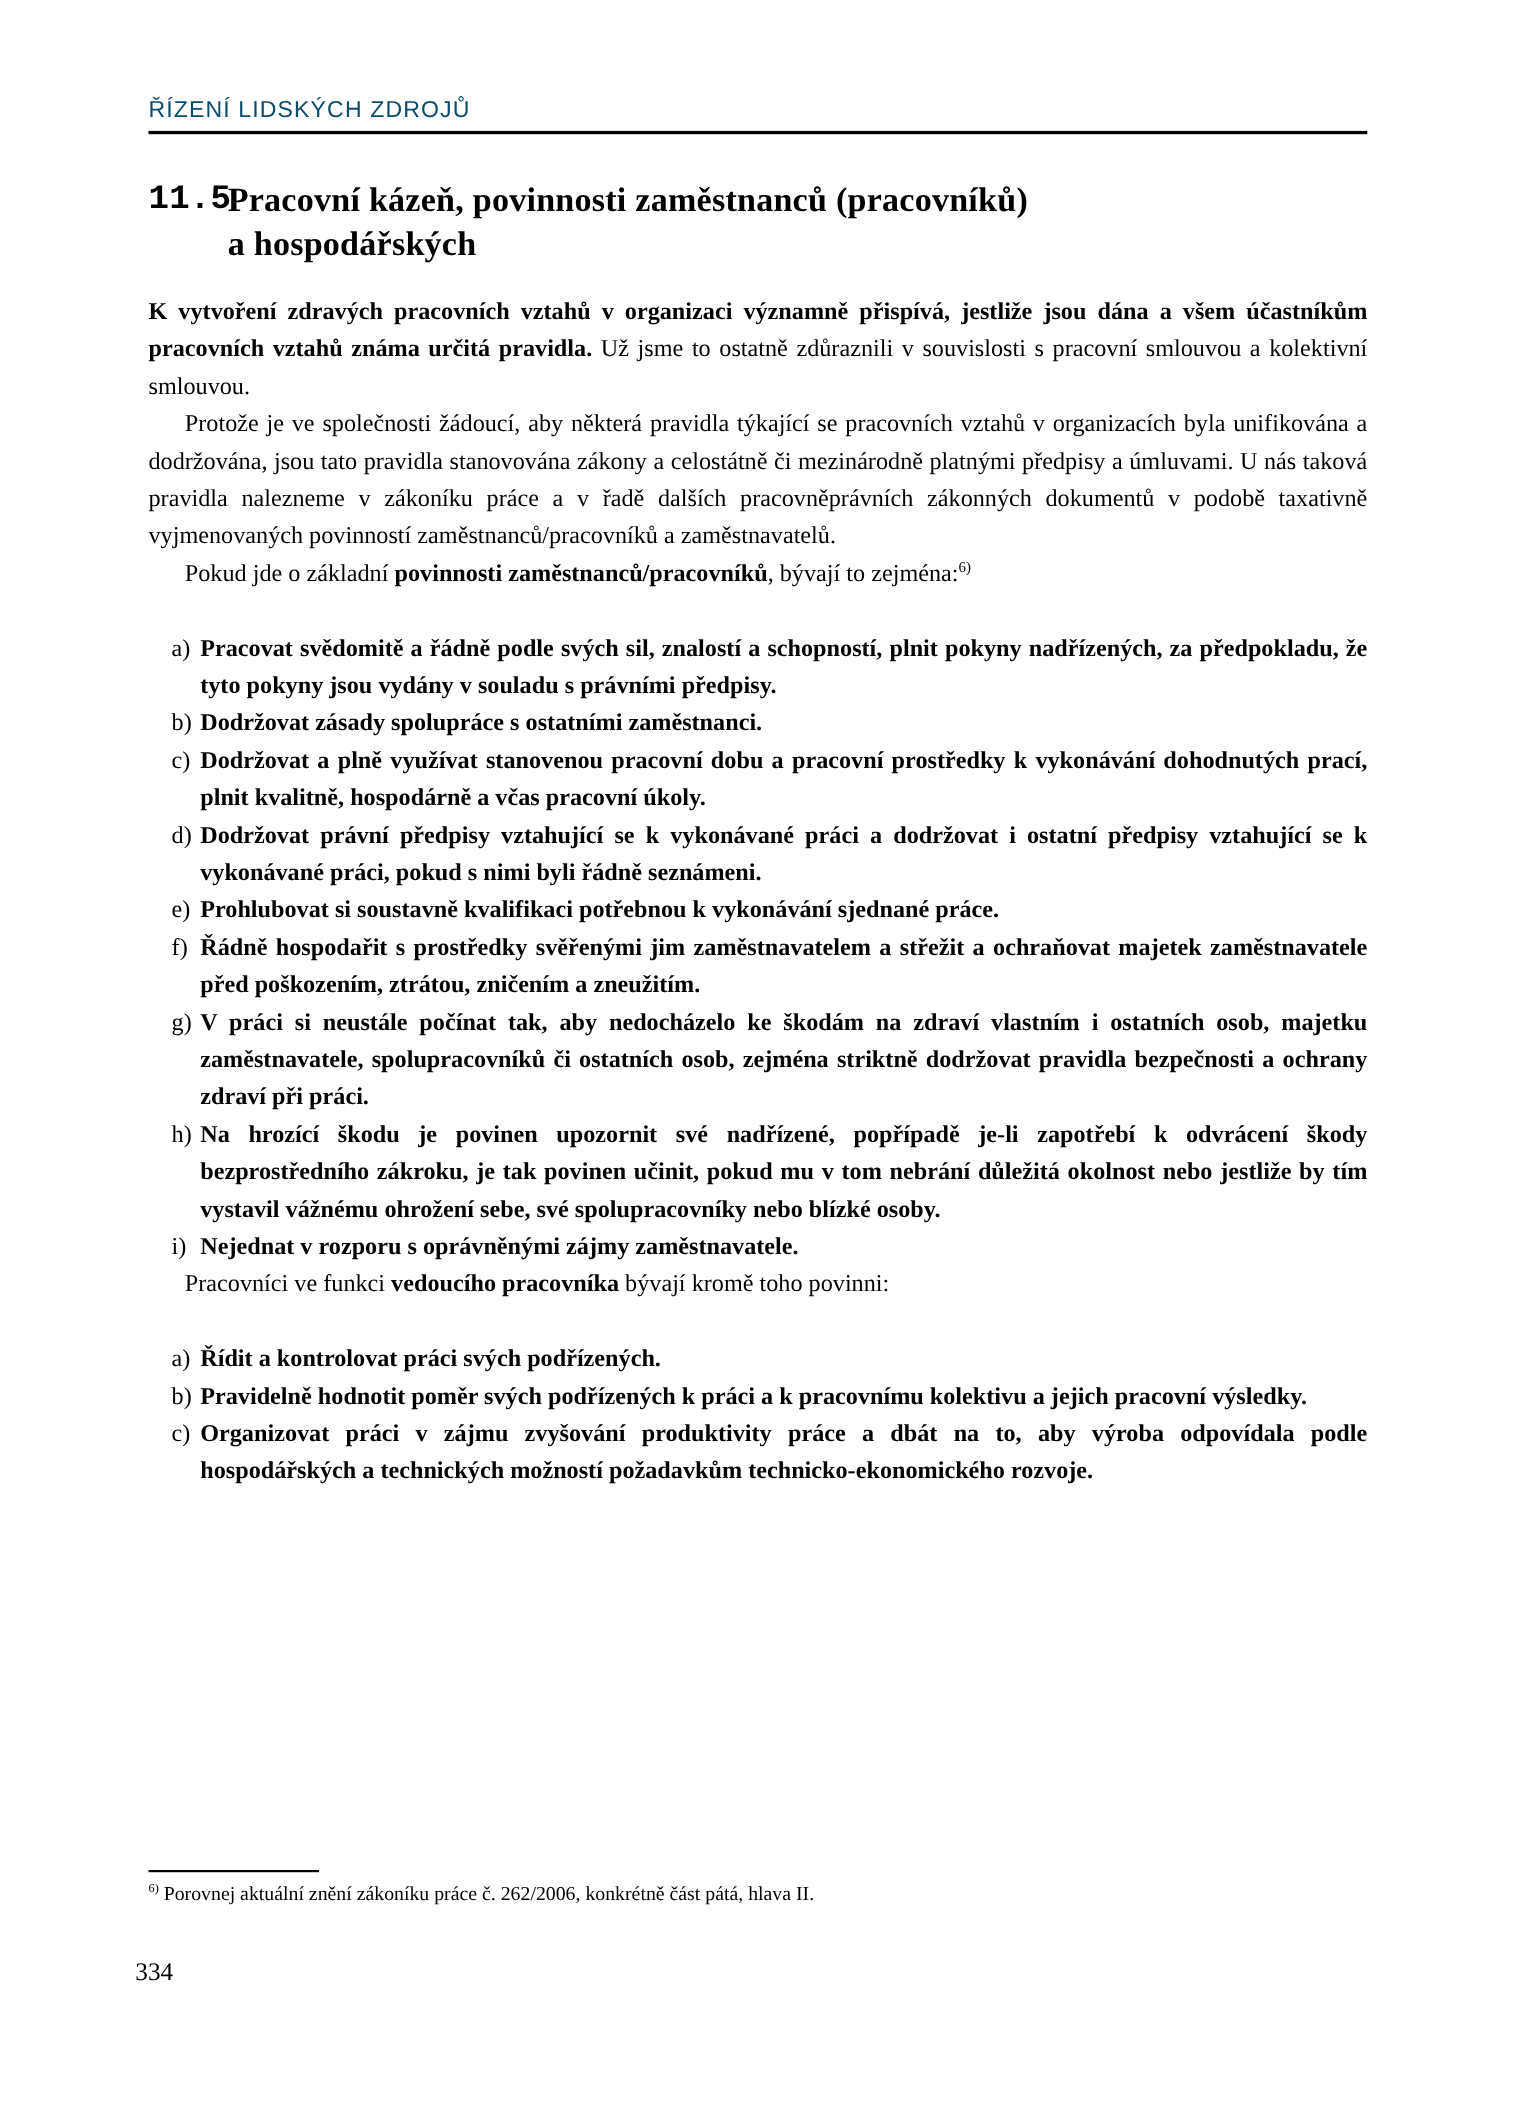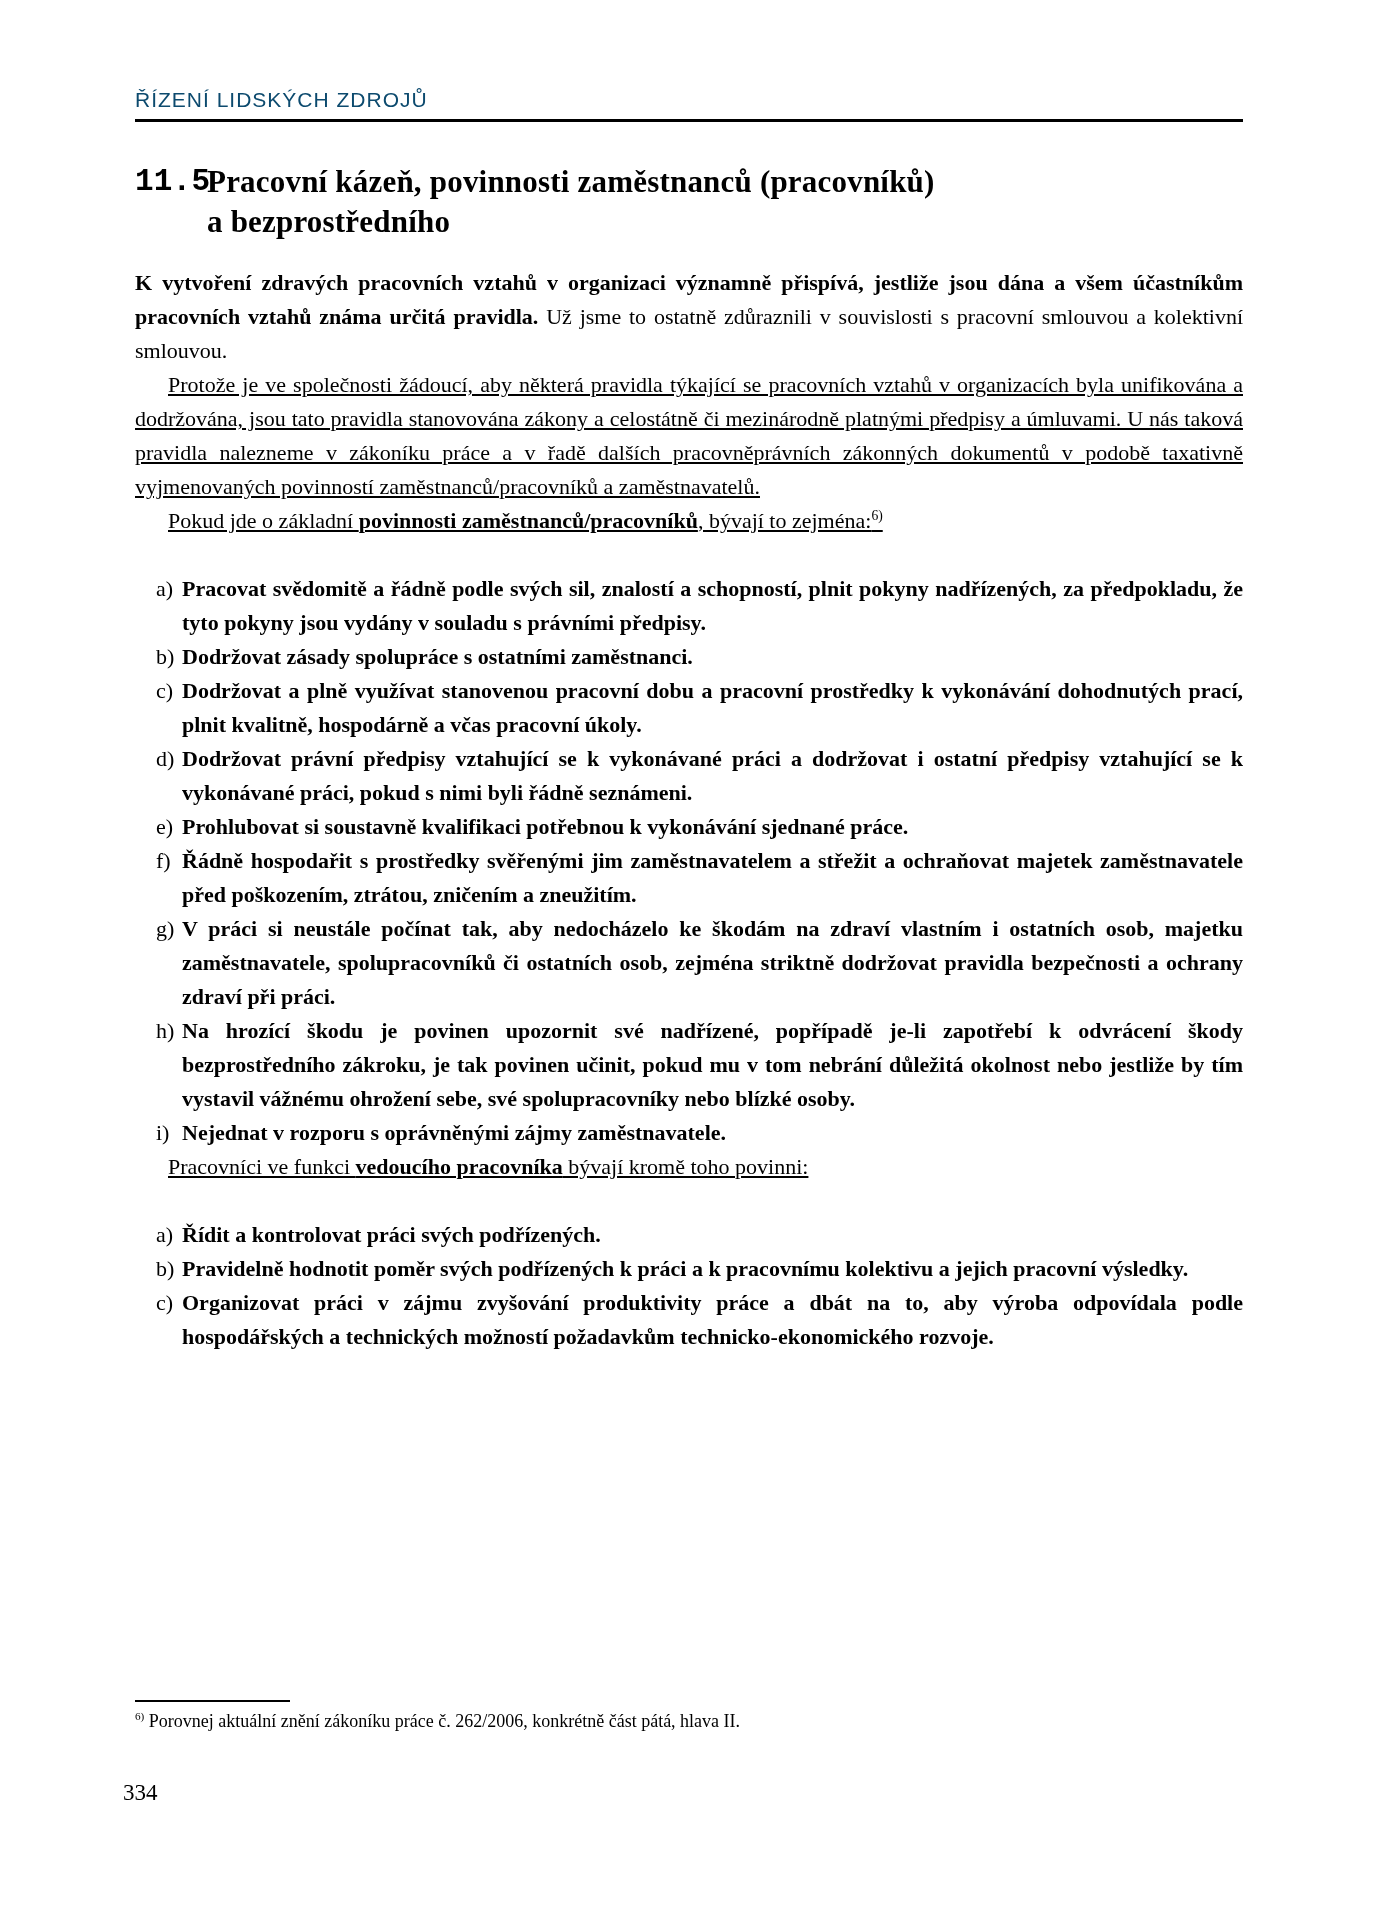--- a/index.html
+++ b/index.html
@@ -36,21 +36,21 @@
     letter-spacing: 0.2px;
   }
   .section-number { flex: none; width: 72px; font-family: Liberation Mono, monospace; }
   p.body {
     margin: 0;
     font-size: 22px;
     line-height: 34px;
     text-align: justify;
   }
   p.lead { margin-top: 24px; }
-  .indent { text-indent: 33px; text-decoration: underline; }
+  .indent { text-indent: 33px; }
   sup {
     font-size: 0.62em;
     line-height: 0;
     vertical-align: super;
   }
   .duty-list { margin-top: 34px; }
   .list-item {
     display: flex;
     font-size: 22px;
     line-height: 34px;
@@ -83,21 +83,21 @@
 
 <div class="page">
 
   <div class="running-header">ŘÍZENÍ LIDSKÝCH ZDROJŮ</div>
   <div class="header-rule"></div>
 
   <h1 class="section-heading">
     <span class="section-number">11.5</span>
     <span class="section-title">
       <span>Pracovní kázeň, povinnosti zaměstnanců (pracovníků)</span><br>
-      <span>a bezprostředního</span>
+      <span>a hospodářských</span>
     </span>
   </h1>
 
   <p class="body lead"><b>K vytvoření zdravých pracovních vztahů v organizaci významně přispívá, jestliže jsou dána a všem účastníkům pracovních vztahů známa určitá pravidla.</b><span> Už jsme to ostatně zdůraznili v souvislosti s pracovní smlouvou a kolektivní smlouvou.</span></p>
 
   <p class="body indent">Protože je ve společnosti žádoucí, aby některá pravidla týkající se pracovních vztahů v organizacích byla unifikována a dodržována, jsou tato pravidla stanovována zákony a celostátně či mezinárodně platnými předpisy a úmluvami. U nás taková pravidla nalezneme v zákoníku práce a v řadě dalších pracovněprávních zákonných dokumentů v podobě taxativně vyjmenovaných povinností zaměstnanců/pracovníků a zaměstnavatelů.</p>
 
   <p class="body indent"><span>Pokud jde o základní </span><b>povinnosti zaměstnanců/pracovníků</b><span>, bývají to zejména:</span><sup>6)</sup></p>
 
   <div class="duty-list">

